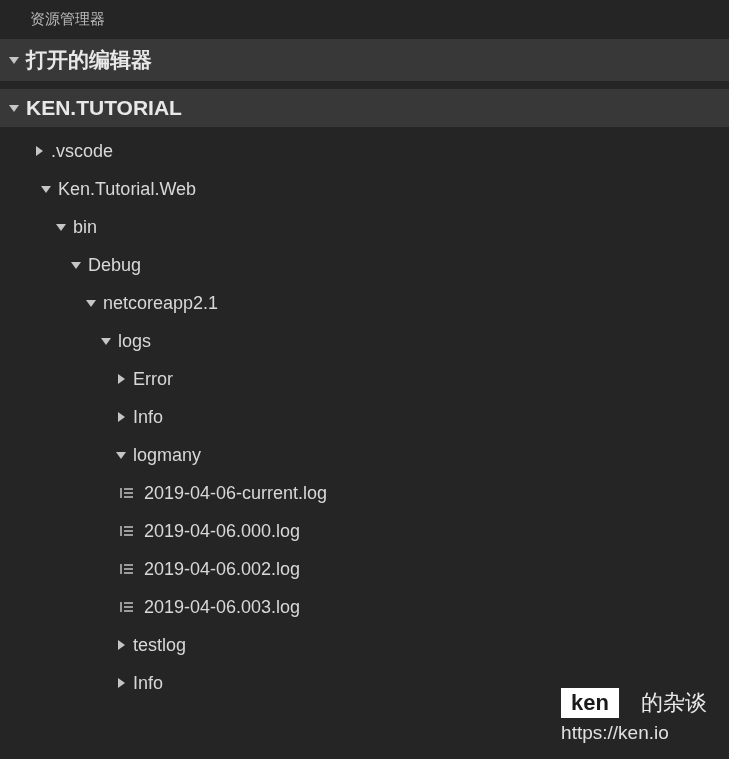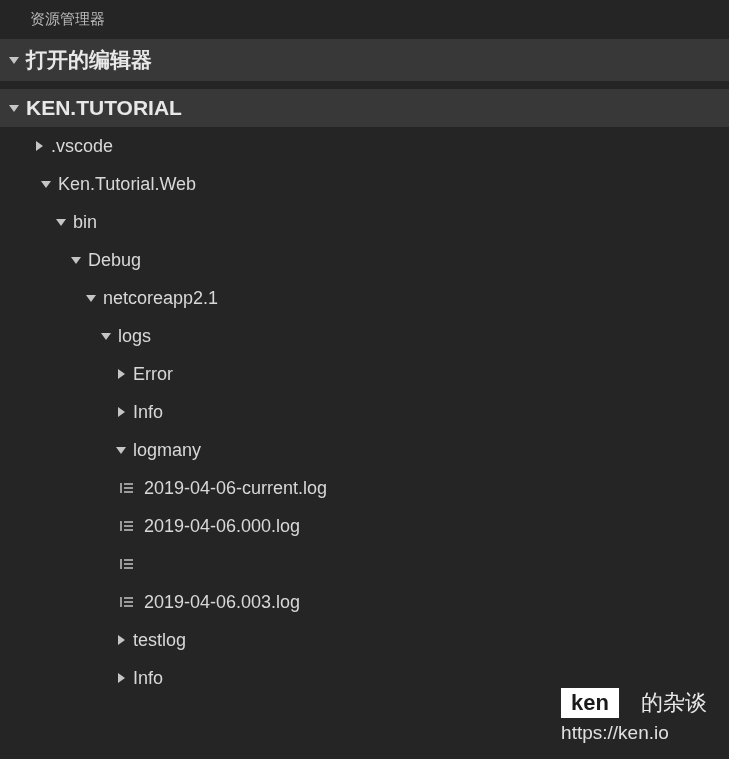--- a/index.html
+++ b/index.html
@@ -28,20 +28,21 @@
       font-weight: bold;
       color: #e8e8e8;
       display: flex;
       align-items: center;
     }
     .section-header.project {
       text-transform: uppercase;
       margin-top: 8px;
     }
     .tree {
+      padding-top: 5px;
     }
     .tree-row {
       display: flex;
       align-items: center;
       height: 38px;
       font-size: 18px;
       color: #d8d8d8;
       cursor: pointer;
     }
     .arrow {
@@ -243,20 +244,21 @@
 
   <div class="tree-row indent-file">
     <span class="file-icon">
       <svg viewBox="0 0 16 16">
           <line x1="2" y1="3" x2="2" y2="13"></line>
           <line x1="5" y1="4" x2="14" y2="4"></line>
           <line x1="5" y1="8" x2="14" y2="8"></line>
           <line x1="5" y1="12" x2="14" y2="12"></line>
         </svg>
     </span>
+    <span>2019-04-06.002.log</span>
   </div>
 
   <div class="tree-row indent-file">
     <span class="file-icon">
       <svg viewBox="0 0 16 16">
           <line x1="2" y1="3" x2="2" y2="13"></line>
           <line x1="5" y1="4" x2="14" y2="4"></line>
           <line x1="5" y1="8" x2="14" y2="8"></line>
           <line x1="5" y1="12" x2="14" y2="12"></line>
         </svg>

